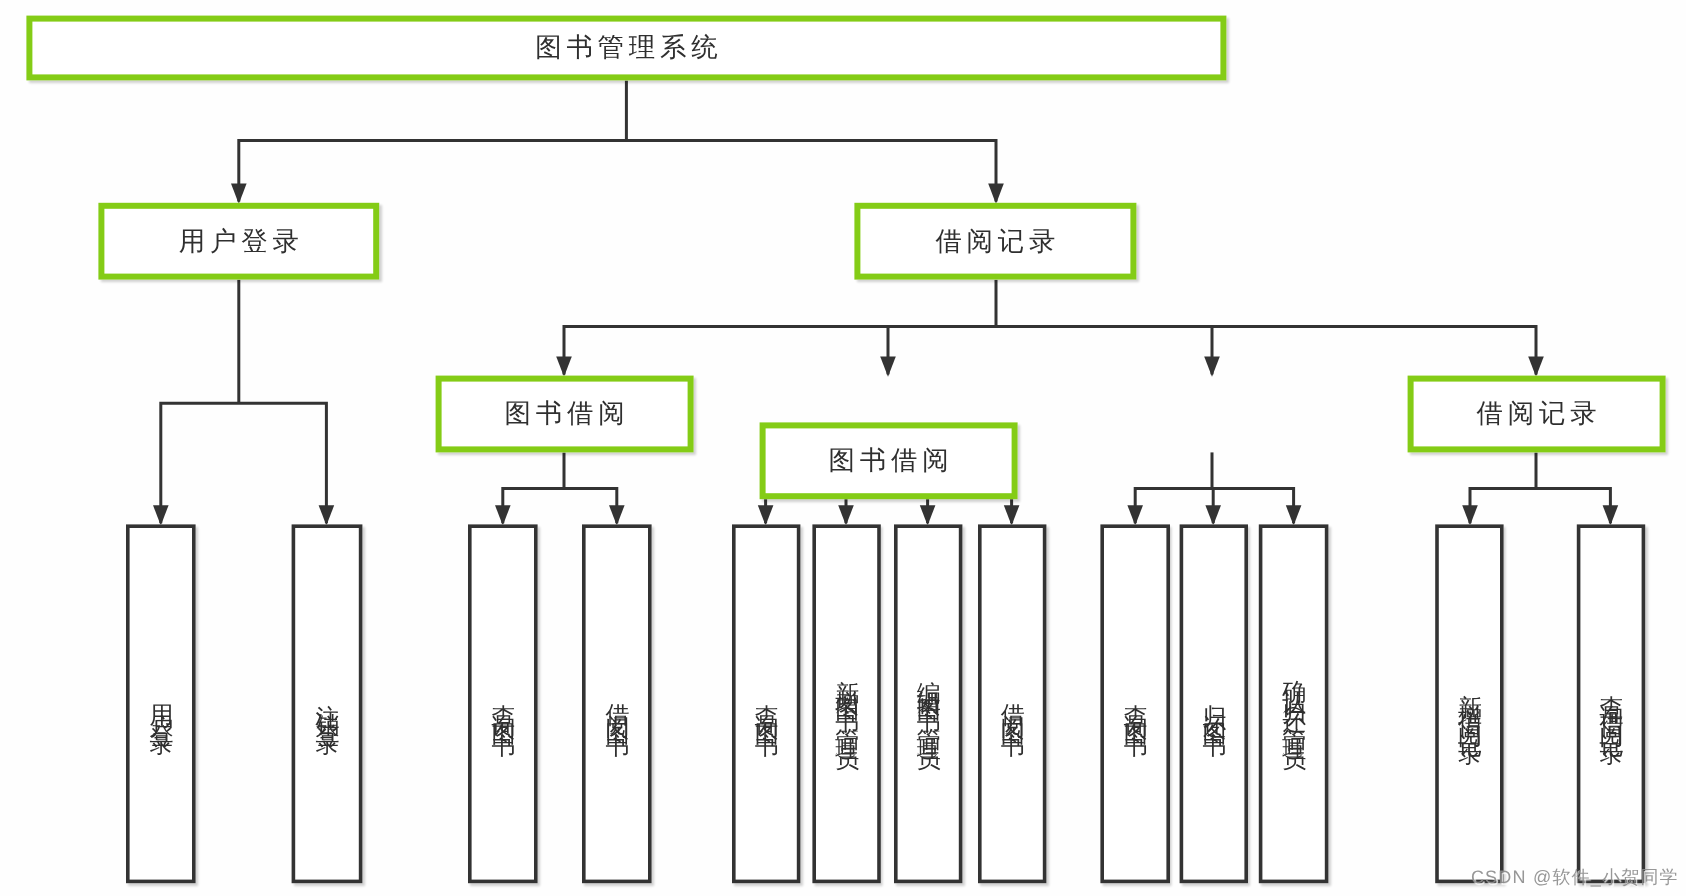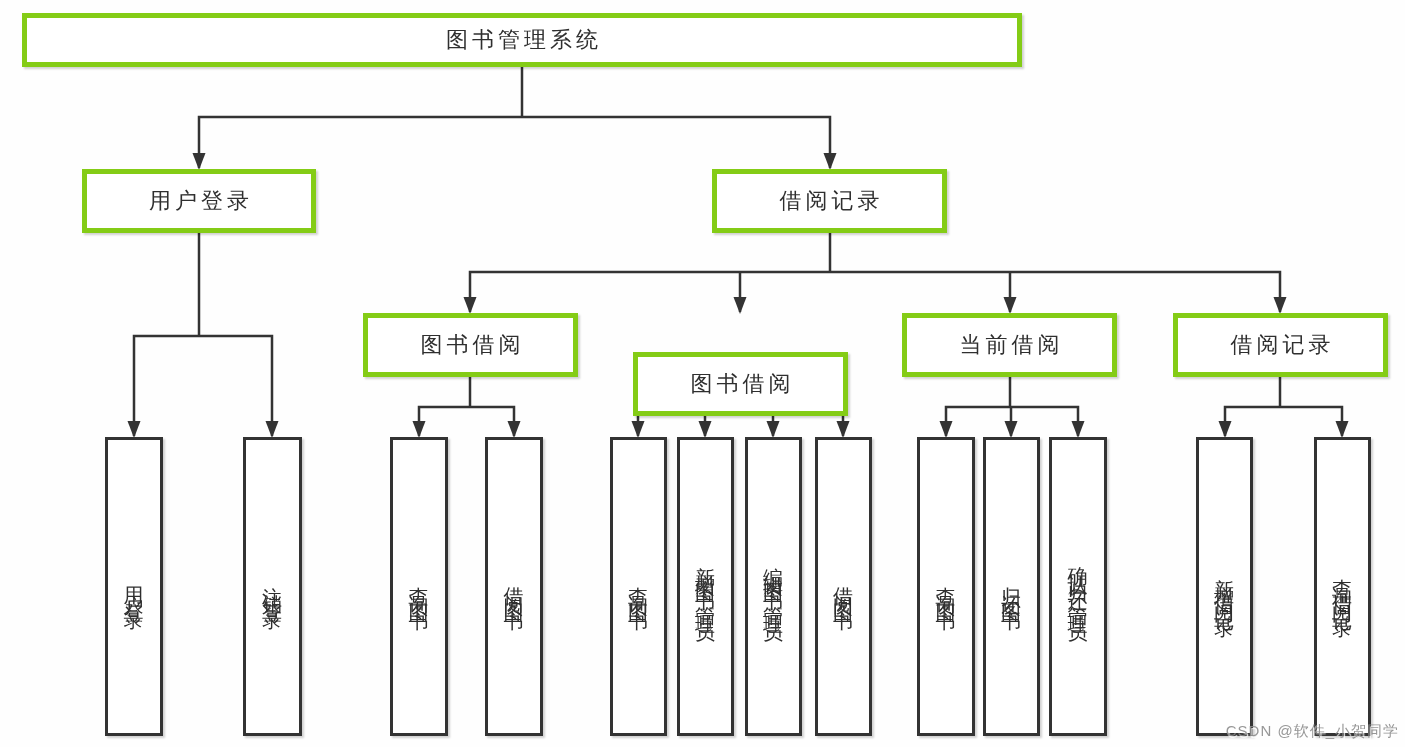--- a/index.html
+++ b/index.html
@@ -140,23 +140,20 @@
   <div class="node" style="left:712px; top:169px; width:235px; height:64px;">
     <span class="hlabel">借阅记录</span>
   </div>
 
   <div class="node" style="left:363px; top:313px; width:215px; height:64px;">
     <span class="hlabel">图书借阅</span>
   </div>
   <div class="node" style="left:633px; top:313px; width:215px; height:64px;margin-top:39px;">
     <span class="hlabel">图书借阅</span>
   </div>
-  <div class="node" style="left:902px; top:313px; width:215px; height:64px;">
-    <span class="hlabel">当前借阅</span>
-  </div>
   <div class="node" style="left:1173px; top:313px; width:215px; height:64px;">
     <span class="hlabel">借阅记录</span>
   </div>
 
   <div class="vnode" style="left:105px; top:437px; width:58px; height:299px;">
     <span class="vlabel">用户登录</span>
   </div>
   <div class="vnode" style="left:243px; top:437px; width:59px; height:299px;">
     <span class="vlabel">注销登录</span>
   </div>

